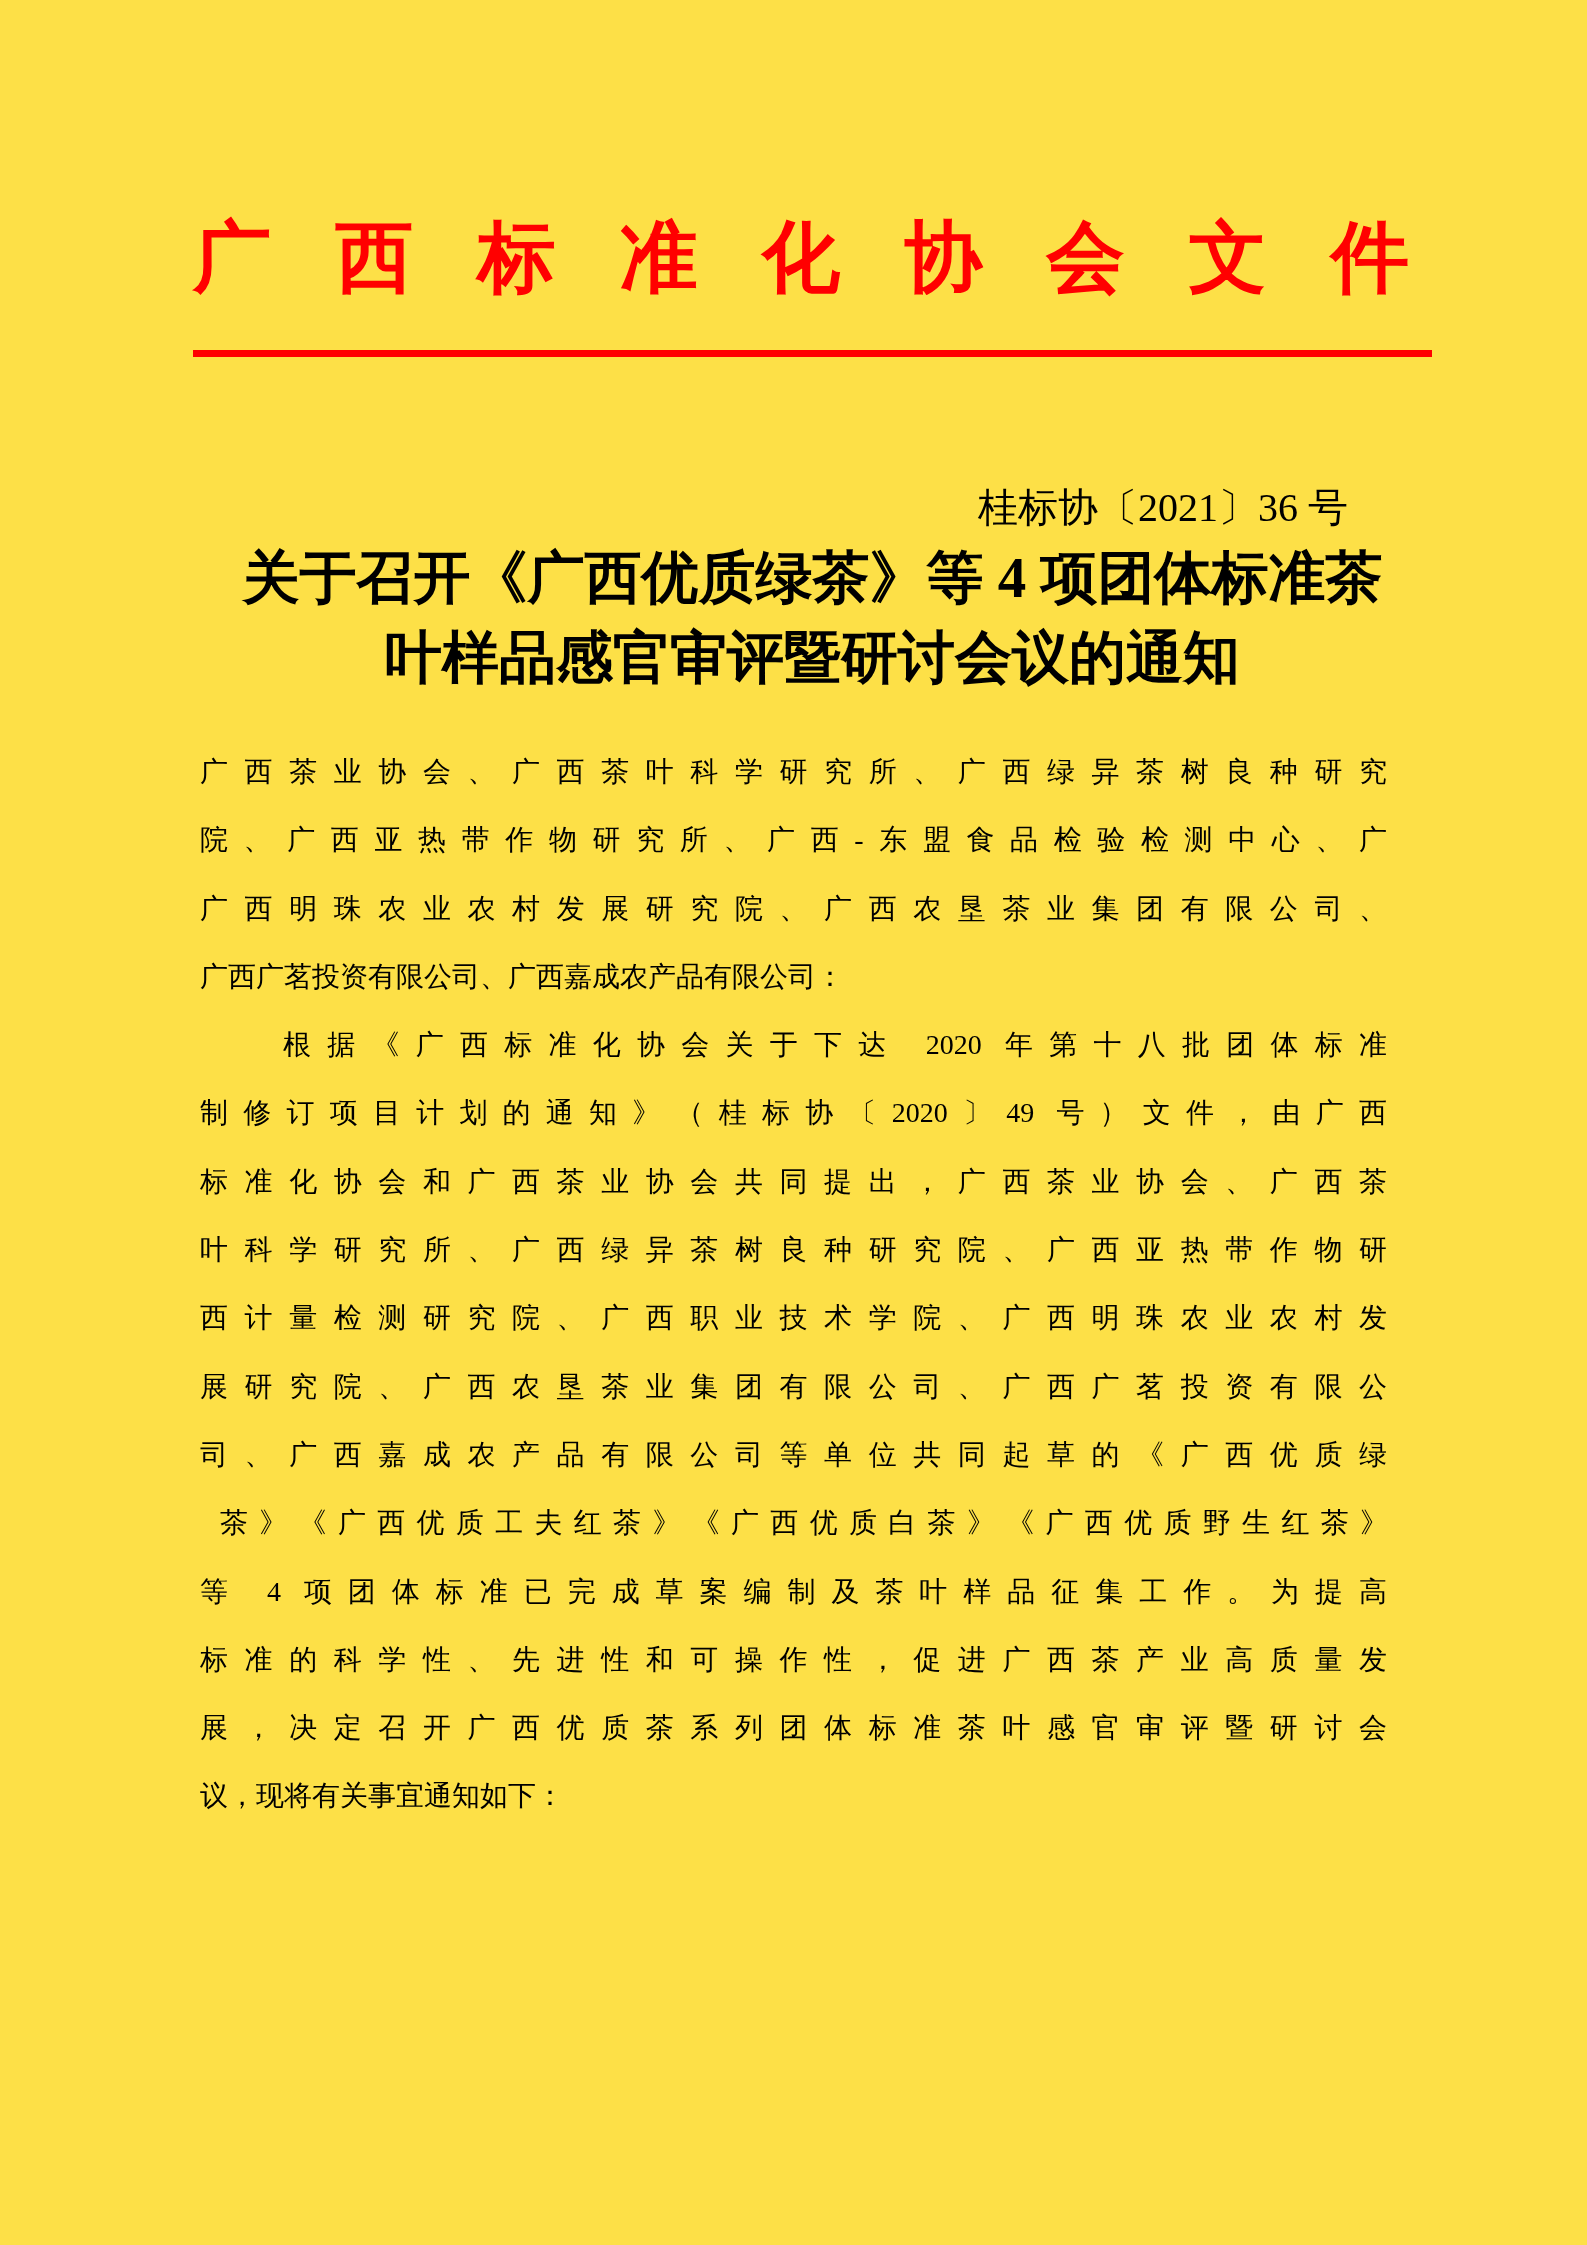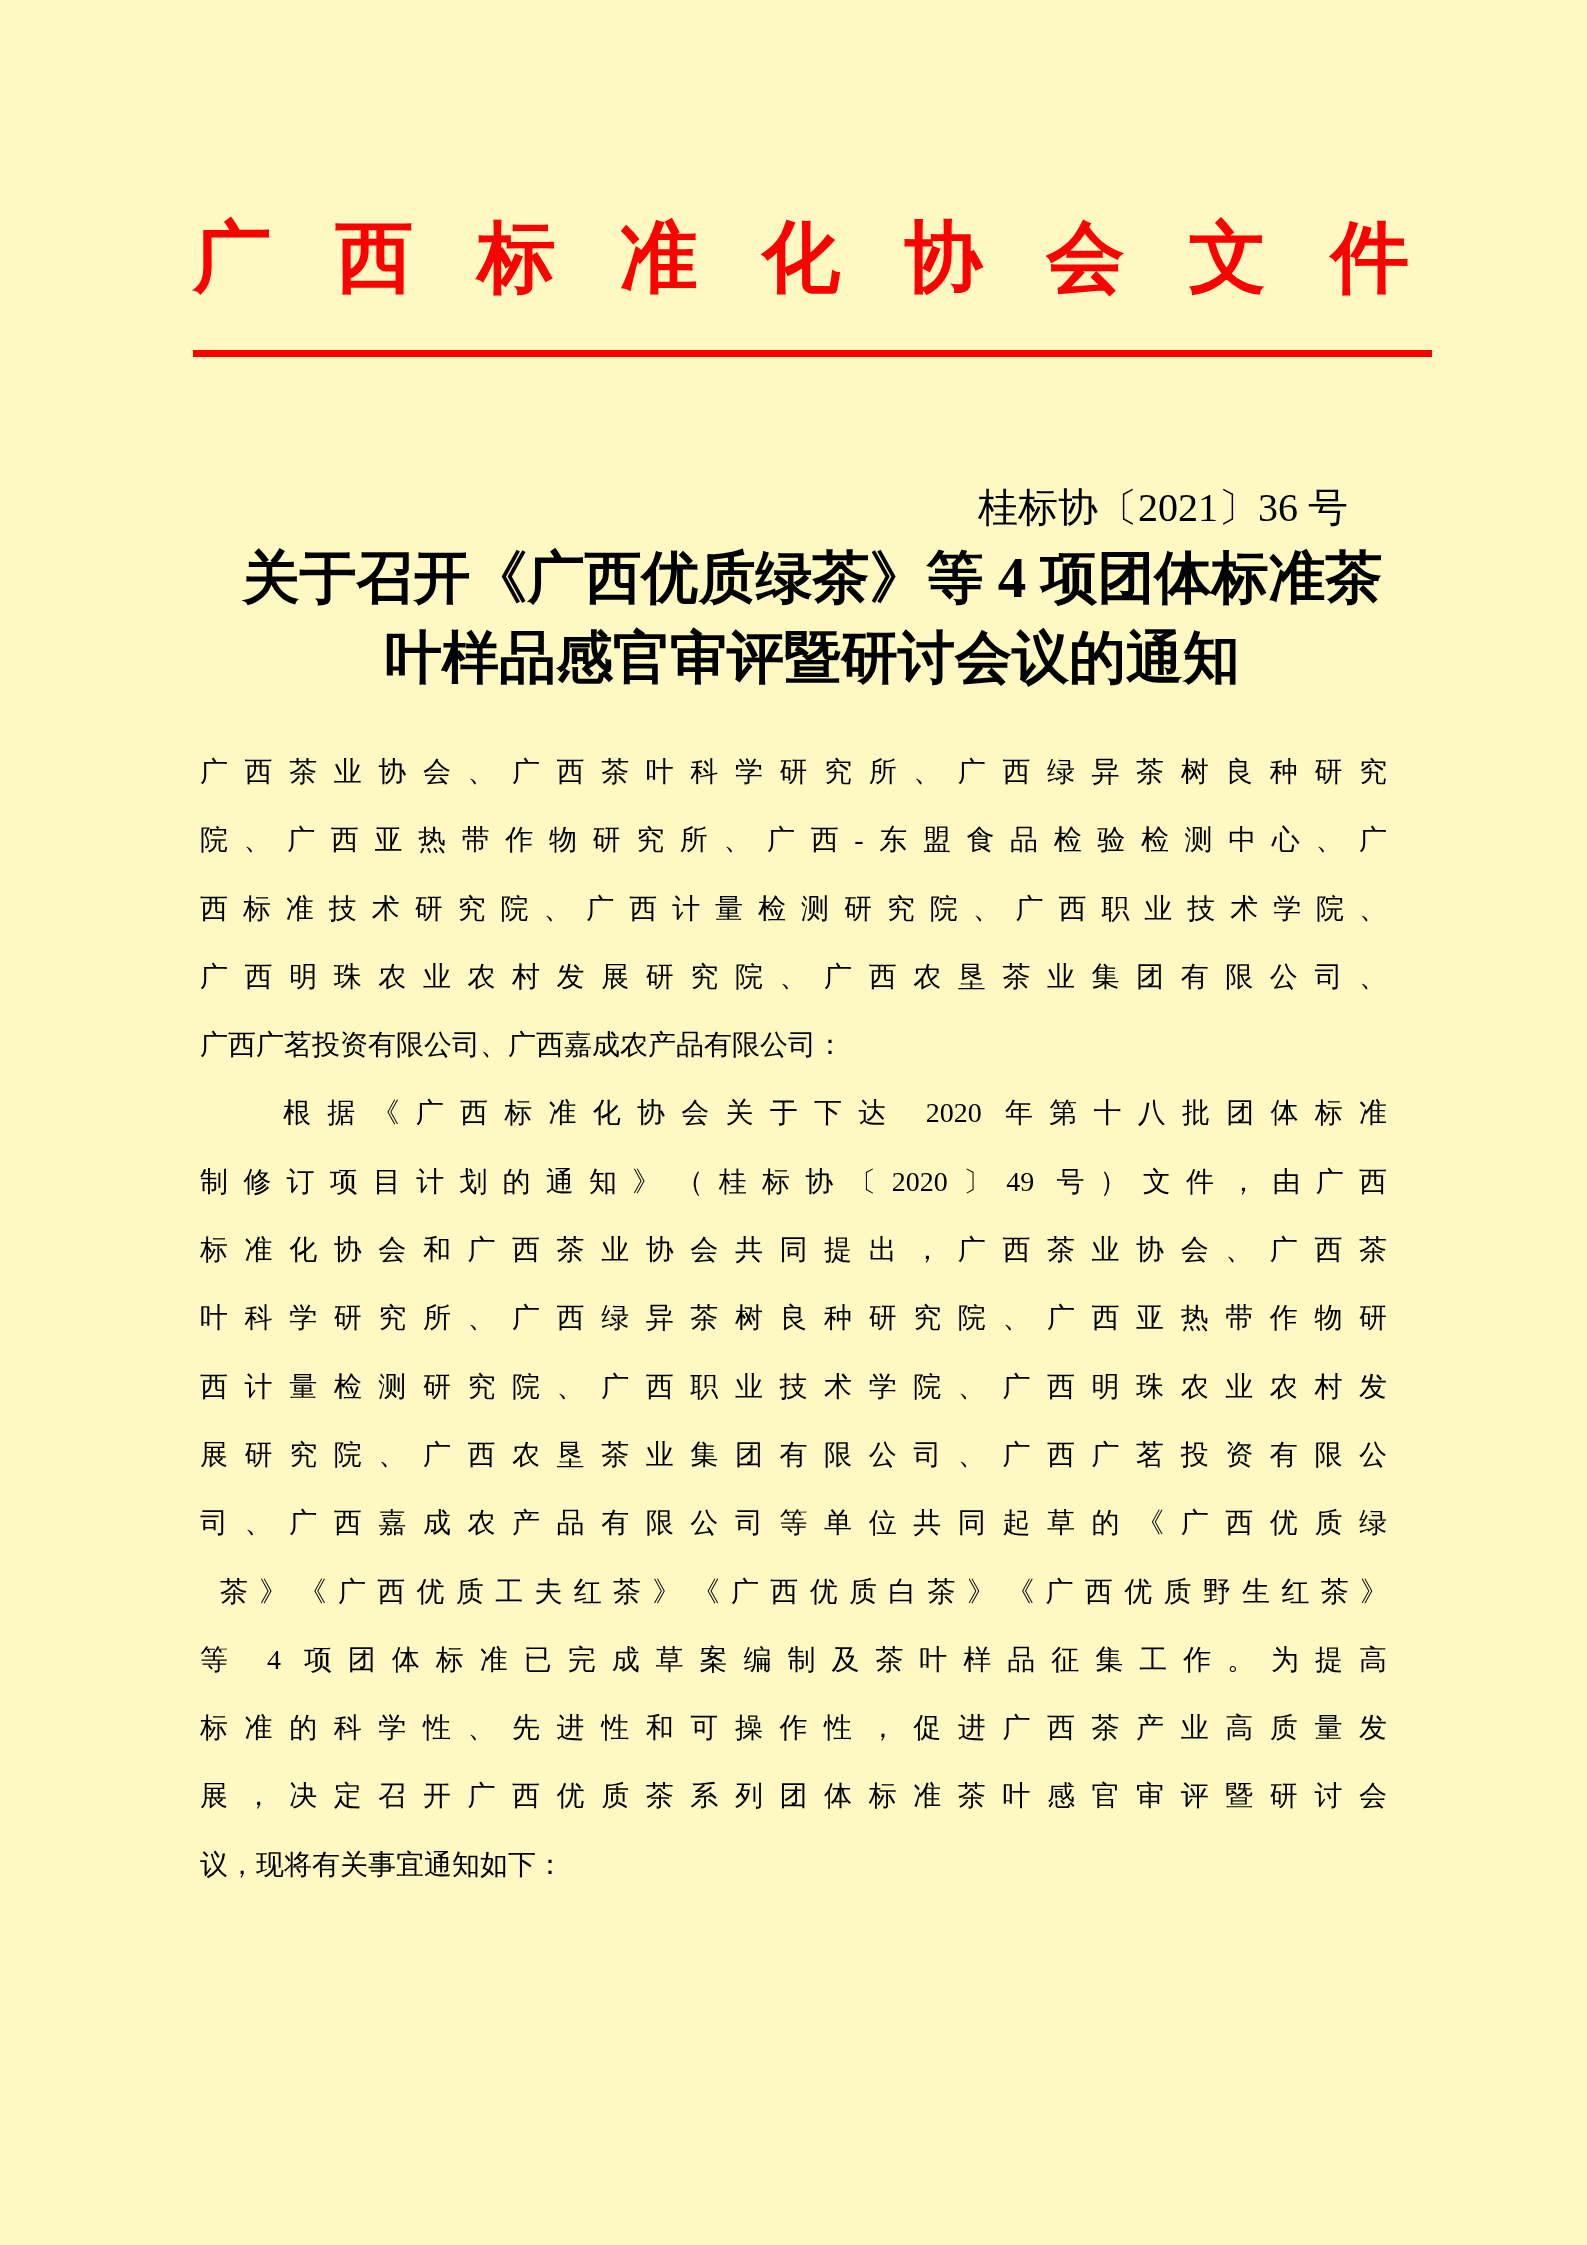--- a/index.html
+++ b/index.html
@@ -4,21 +4,21 @@
 <style>
   html, body {
     margin: 0;
     padding: 0;
     background: #ffffff;
   }
   .page {
     position: relative;
     width: 1587px;
     height: 2245px;
-    background: #fef9c3;
+    background: #fde047;
     font-family: "Liberation Serif", "DejaVu Serif", serif;
     color: #000000;
     overflow: hidden;
   }
   
   .red-header {
     position: absolute;
     left: 193px;
     top: 210px;
     width: 1216px;
@@ -105,21 +105,20 @@
   <div class="doc-number">桂标协〔2021〕36 号</div>
 
   <div class="doc-title">
     <div>关于召开《广西优质绿茶》等 4 项团体标准茶</div>
     <div>叶样品感官审评暨研讨会议的通知</div>
   </div>
 
   <div class="body-text">
     <div class="line j">广西茶业协会、广西茶叶科学研究所、广西绿异茶树良种研究</div>
     <div class="line j">院、广西亚热带作物研究所、广西-东盟食品检验检测中心、广</div>
-    <div class="line j">西标准技术研究院、广西计量检测研究院、广西职业技术学院、</div>
     <div class="line j">广西明珠农业农村发展研究院、广西农垦茶业集团有限公司、</div>
     <div class="line">广西广茗投资有限公司、广西嘉成农产品有限公司：</div>
     <div class="line j indent">根据《广西标准化协会关于下达 2020 年第十八批团体标准</div>
     <div class="line j">制修订项目计划的通知》（桂标协〔2020〕49 号）文件，由广西</div>
     <div class="line j">标准化协会和广西茶业协会共同提出，广西茶业协会、广西茶</div>
     <div class="line j">叶科学研究所、广西绿异茶树良种研究院、广西亚热带作物研</div>
     <div class="line j">西计量检测研究院、广西职业技术学院、广西明珠农业农村发</div>
     <div class="line j">展研究院、广西农垦茶业集团有限公司、广西广茗投资有限公</div>
     <div class="line j">司、广西嘉成农产品有限公司等单位共同起草的《广西优质绿</div>
     <div class="line j tight">茶》《广西优质工夫红茶》《广西优质白茶》《广西优质野生红茶》</div>

